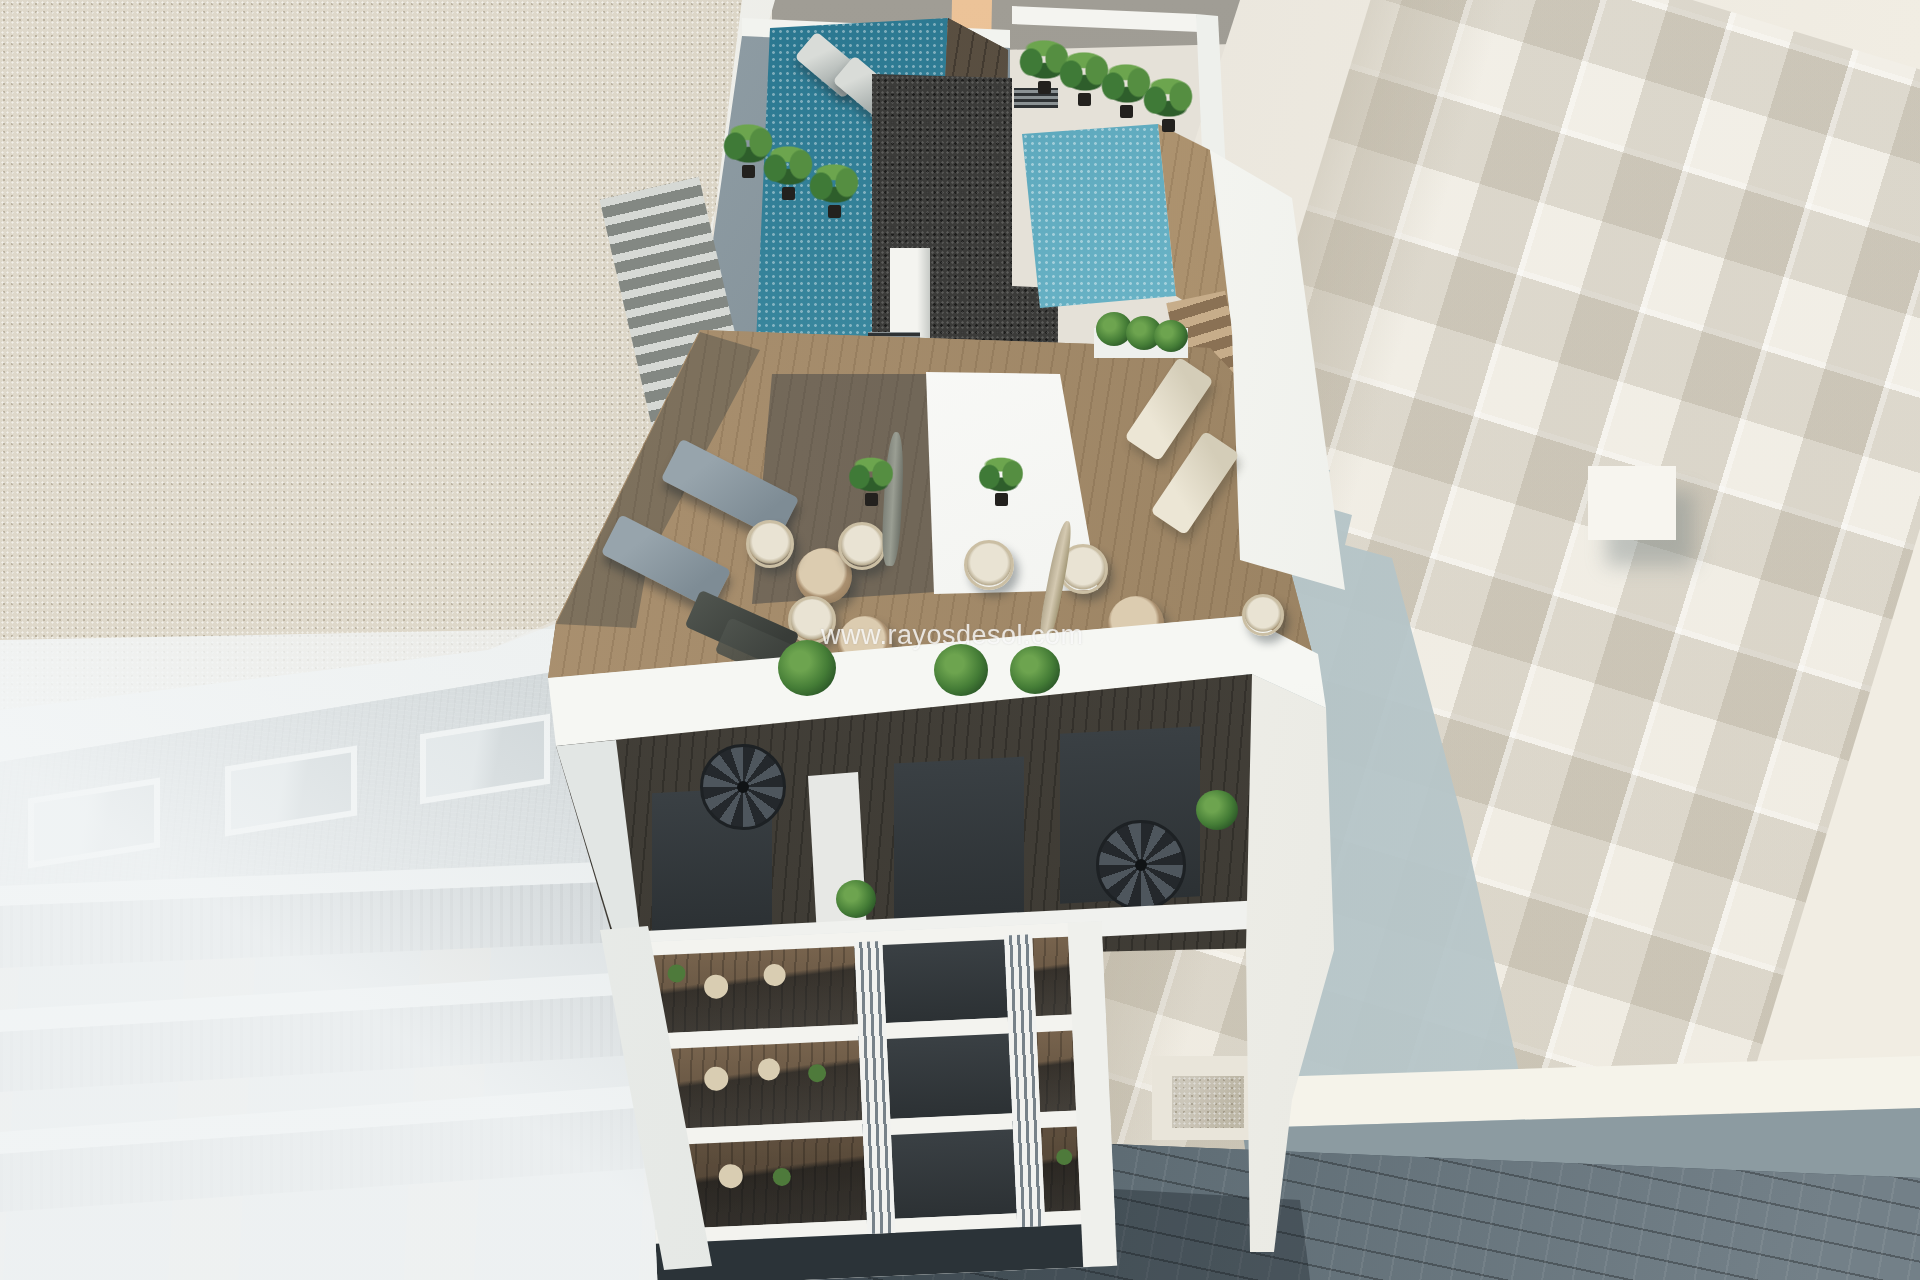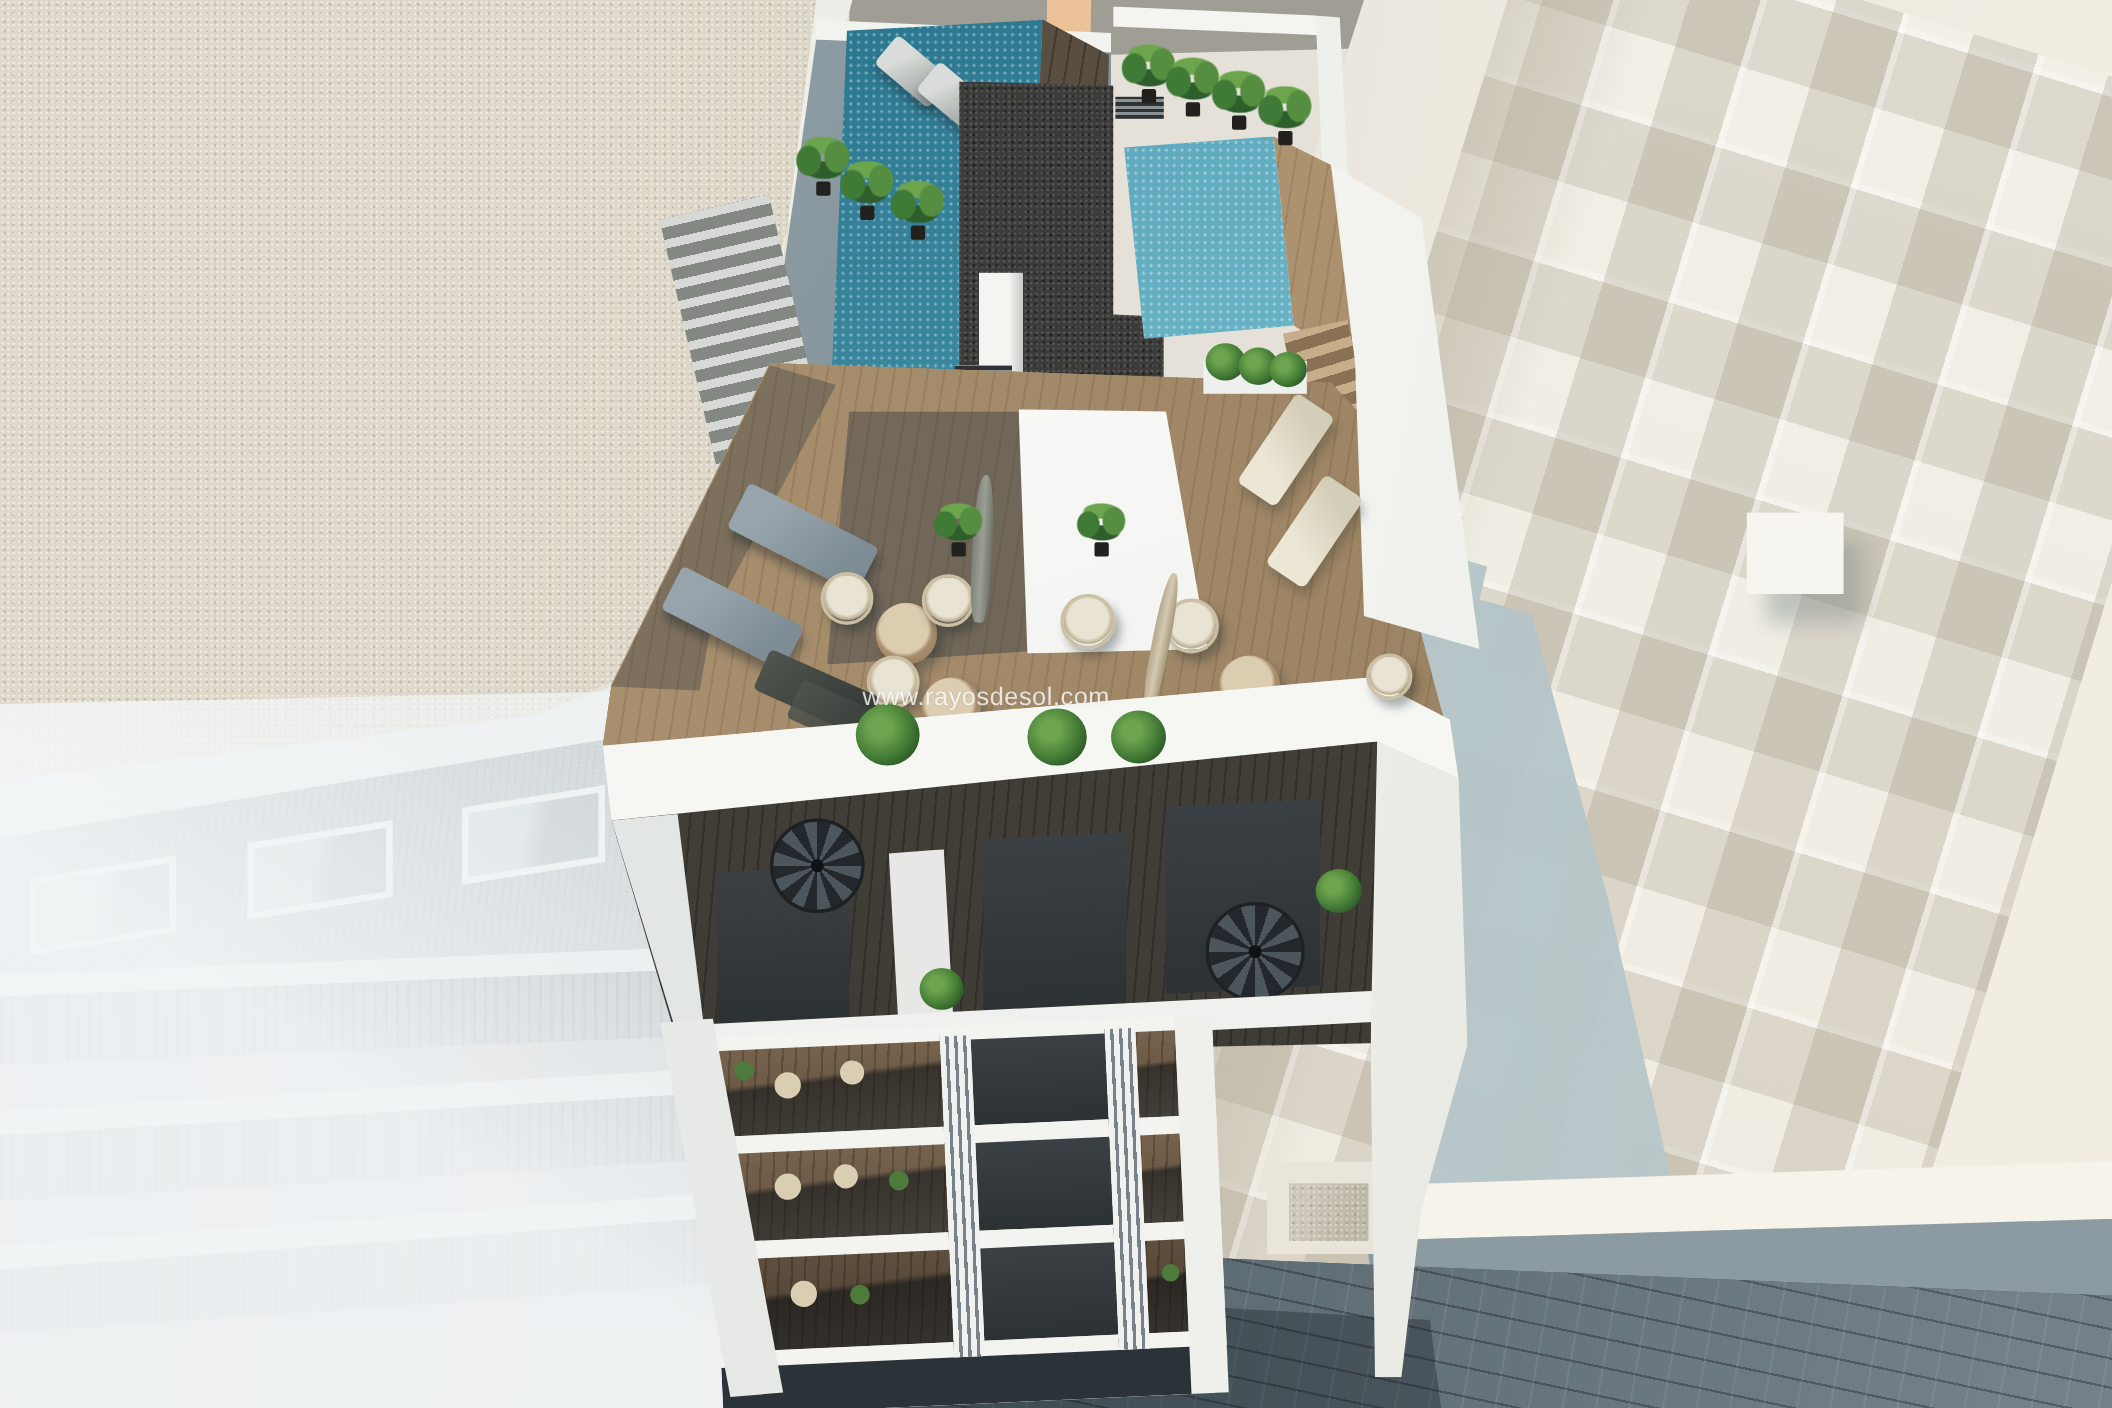--- a/index.html
+++ b/index.html
@@ -82,22 +82,22 @@
 
   
   .cellWood{background-image:
     linear-gradient(175deg,rgba(15,20,24,0) 36%,rgba(15,20,24,.58) 42%,rgba(40,48,54,.48) 100%),
     repeating-linear-gradient(95deg,rgba(0,0,0,.2) 0 2px,rgba(0,0,0,0) 2px 12px),
     linear-gradient(#77634d,#5d4e3d);}
   .cellDark{background:linear-gradient(#3a4044,#2c3134);}
   .dotchair{border-radius:50%;background:#d9cdb2;}
   .dotplant{border-radius:50%;background:#4e7a3b;}
 
-  #watermark{position:absolute;left:784px;top:620px;width:280px;
-    font-size:23px;font-weight:400;letter-spacing:.5px;color:rgba(255,255,255,.78);
+  #watermark{position:absolute;left:821px;top:620px;width:280px;
+    font-size:27px;font-weight:400;letter-spacing:.5px;color:rgba(255,255,255,.78);
     text-shadow:0 0 2px rgba(120,120,120,.25);white-space:nowrap;}
 </style>
 </head>
 <body>
 
 <div id="scene">
 
   <div class="layer" style="clip-path:polygon(772px 0,1310px 0,1310px 42px,772px 56px);background:linear-gradient(#a09d95,#95938c);"></div>
   <div class="layer" style="clip-path:polygon(952px 0,992px 0,990px 108px,950px 104px);background:linear-gradient(#ecc398,#dfb289);"></div>
   <div class="layer" style="clip-path:polygon(1240px 0,1920px 0,1920px 1280px,1430px 1280px,1205px 540px,1195px 140px);

